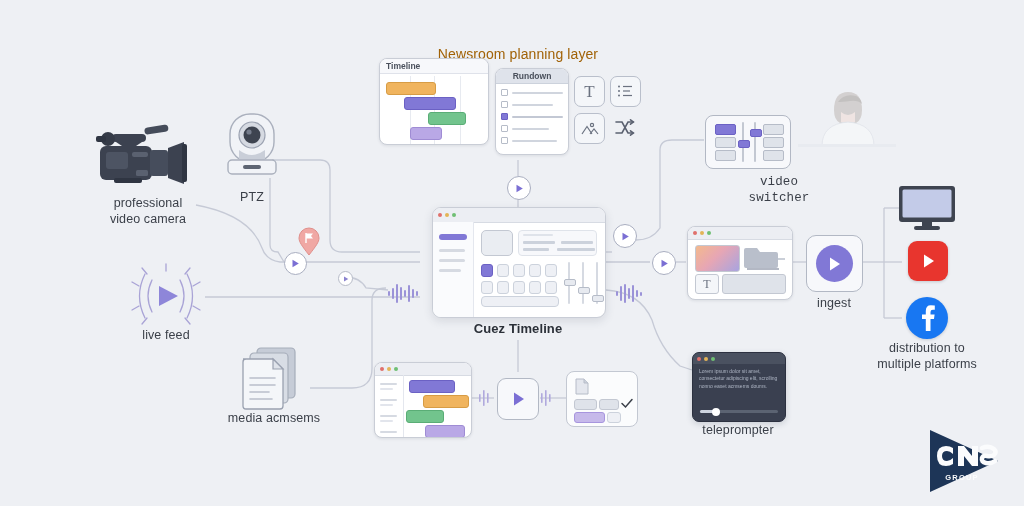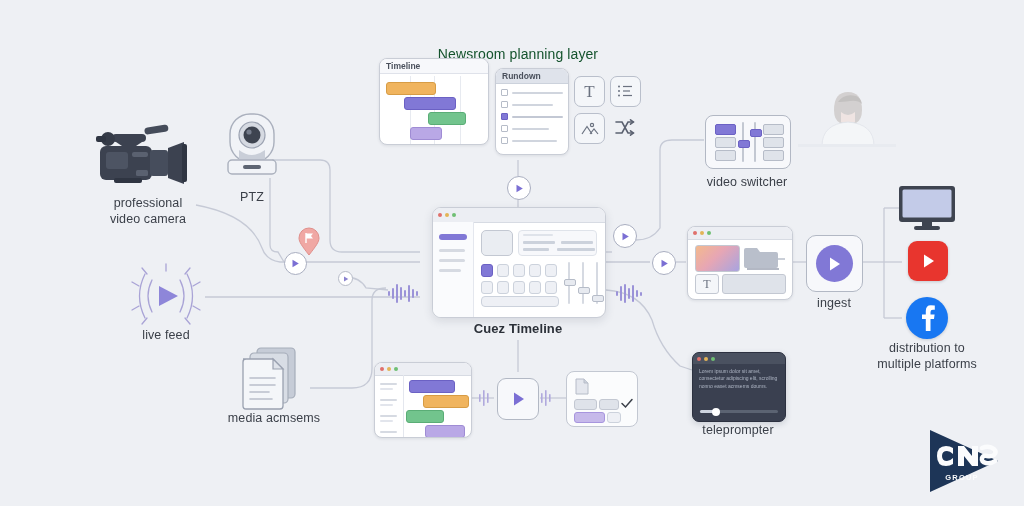--- a/index.html
+++ b/index.html
@@ -17,21 +17,21 @@
     position:absolute;
     font-size:12.5px;
     color:#3a3f48;
     text-align:center;
     line-height:1.25;
     white-space:pre-line;
     letter-spacing:.1px;
   }
   .title-lbl{
     font-size:14px;
-    color:#14532d;
+    color:#a16207;
   }
   
   .win{
     position:absolute;
     background:#fff;
     border:1px solid #c9cdd6;
     border-radius:8px;
     box-shadow:0 1px 3px rgba(40,50,70,.10);
     overflow:hidden;
   }
@@ -103,21 +103,21 @@
       <div class="abs" style="left:54px;top:0;width:1px;height:68px;background:#e7eaf0;"></div>
       <div class="abs" style="left:80px;top:0;width:1px;height:68px;background:#e7eaf0;"></div>
       <div class="bar" style="left:6px;top:6px;width:48px;height:11px;background:#f0b45e;border:1px solid #d79c45;"></div>
       <div class="bar" style="left:24px;top:21px;width:50px;height:11px;background:#8178d6;border:1px solid #6b61c4;"></div>
       <div class="bar" style="left:48px;top:36px;width:36px;height:11px;background:#72c48d;border:1px solid #5aad76;"></div>
       <div class="bar" style="left:30px;top:51px;width:30px;height:11px;background:#b9a8e6;border:1px solid #9f8cd4;"></div>
     </div>
   </div>
 
   <div class="win" style="left:495px;top:68px;width:72px;height:85px;">
-    <div class="panel-title" style="background:#dfe3eb;border-bottom:1px solid #ccd2dc;">Rundown</div>
+    <div class="panel-title" style="background:#dfe3eb;border-bottom:1px solid #ccd2dc;text-align:center;">Rundown</div>
     <div style="position:absolute;left:5px;top:20px;right:5px;">
       <div style="display:flex;align-items:center;gap:4px;margin-bottom:5px;">
         <span style="width:5px;height:5px;border:1px solid #b6bcc8;border-radius:1px;background:#fff;display:block;"></span>
         <span style="flex:1;height:2px;background:#d0d5de;border-radius:1px;"></span>
       </div>
       <div style="display:flex;align-items:center;gap:4px;margin-bottom:5px;">
         <span style="width:5px;height:5px;border:1px solid #b6bcc8;border-radius:1px;background:#fff;display:block;"></span>
         <span style="flex:1;height:2px;background:#d0d5de;border-radius:1px;margin-right:10px;"></span>
       </div>
       <div style="display:flex;align-items:center;gap:4px;margin-bottom:5px;">
@@ -350,21 +350,21 @@
     <div style="position:absolute;left:9px;top:21px;width:19px;height:9px;border-radius:2px;background:#dfe3ea;border:1px solid #b6bcc8;"></div>
     <div style="position:absolute;left:9px;top:34px;width:19px;height:9px;border-radius:2px;background:#dfe3ea;border:1px solid #b6bcc8;"></div>
     <div style="position:absolute;left:57px;top:8px;width:19px;height:9px;border-radius:2px;background:#dfe3ea;border:1px solid #b6bcc8;"></div>
     <div style="position:absolute;left:57px;top:21px;width:19px;height:9px;border-radius:2px;background:#dfe3ea;border:1px solid #b6bcc8;"></div>
     <div style="position:absolute;left:57px;top:34px;width:19px;height:9px;border-radius:2px;background:#dfe3ea;border:1px solid #b6bcc8;"></div>
     <div style="position:absolute;left:36px;top:6px;width:2px;height:40px;background:#c3c8d2;border-radius:1px;"></div>
     <div style="position:absolute;left:48px;top:6px;width:2px;height:40px;background:#c3c8d2;border-radius:1px;"></div>
     <div style="position:absolute;left:32px;top:24px;width:10px;height:6px;border-radius:2px;background:#8178d6;border:1px solid #6b61c4;"></div>
     <div style="position:absolute;left:44px;top:13px;width:10px;height:6px;border-radius:2px;background:#8178d6;border:1px solid #6b61c4;"></div>
   </div>
-  <div class="label" style="left:694px;top:175px;width:106px;">video switcher</div>
+  <div class="label" style="left:726px;top:175px;width:106px;font-family:Liberation Mono, monospace;">video switcher</div>
 
   <div style="position:absolute;left:798px;top:88px;width:98px;height:62px;opacity:.5;">
     <svg width="98" height="62" viewBox="0 0 98 62">
       <path d="M36 22 q0 -18 14 -18 q14 0 14 18 q0 10 -6 13 l-16 0 q-6 -3 -6 -13 z" fill="#b9b2ad"></path>
       <path d="M40 14 q6 -9 18 -6 q5 2 6 8 q-4 -4 -12 -3 q-8 1 -12 1 z" fill="#9a938e"></path>
       <path d="M43 24 q7 6 14 0 l0 10 l-14 0 z" fill="#f0d9d2"></path>
       <path d="M24 58 q0 -22 26 -24 q26 2 26 24 z" fill="#fbfcfd" stroke="#d8dce3" stroke-width="1"></path>
       <rect x="0" y="56" width="98" height="3" fill="#e4e7ee"></rect>
     </svg>
   </div>

